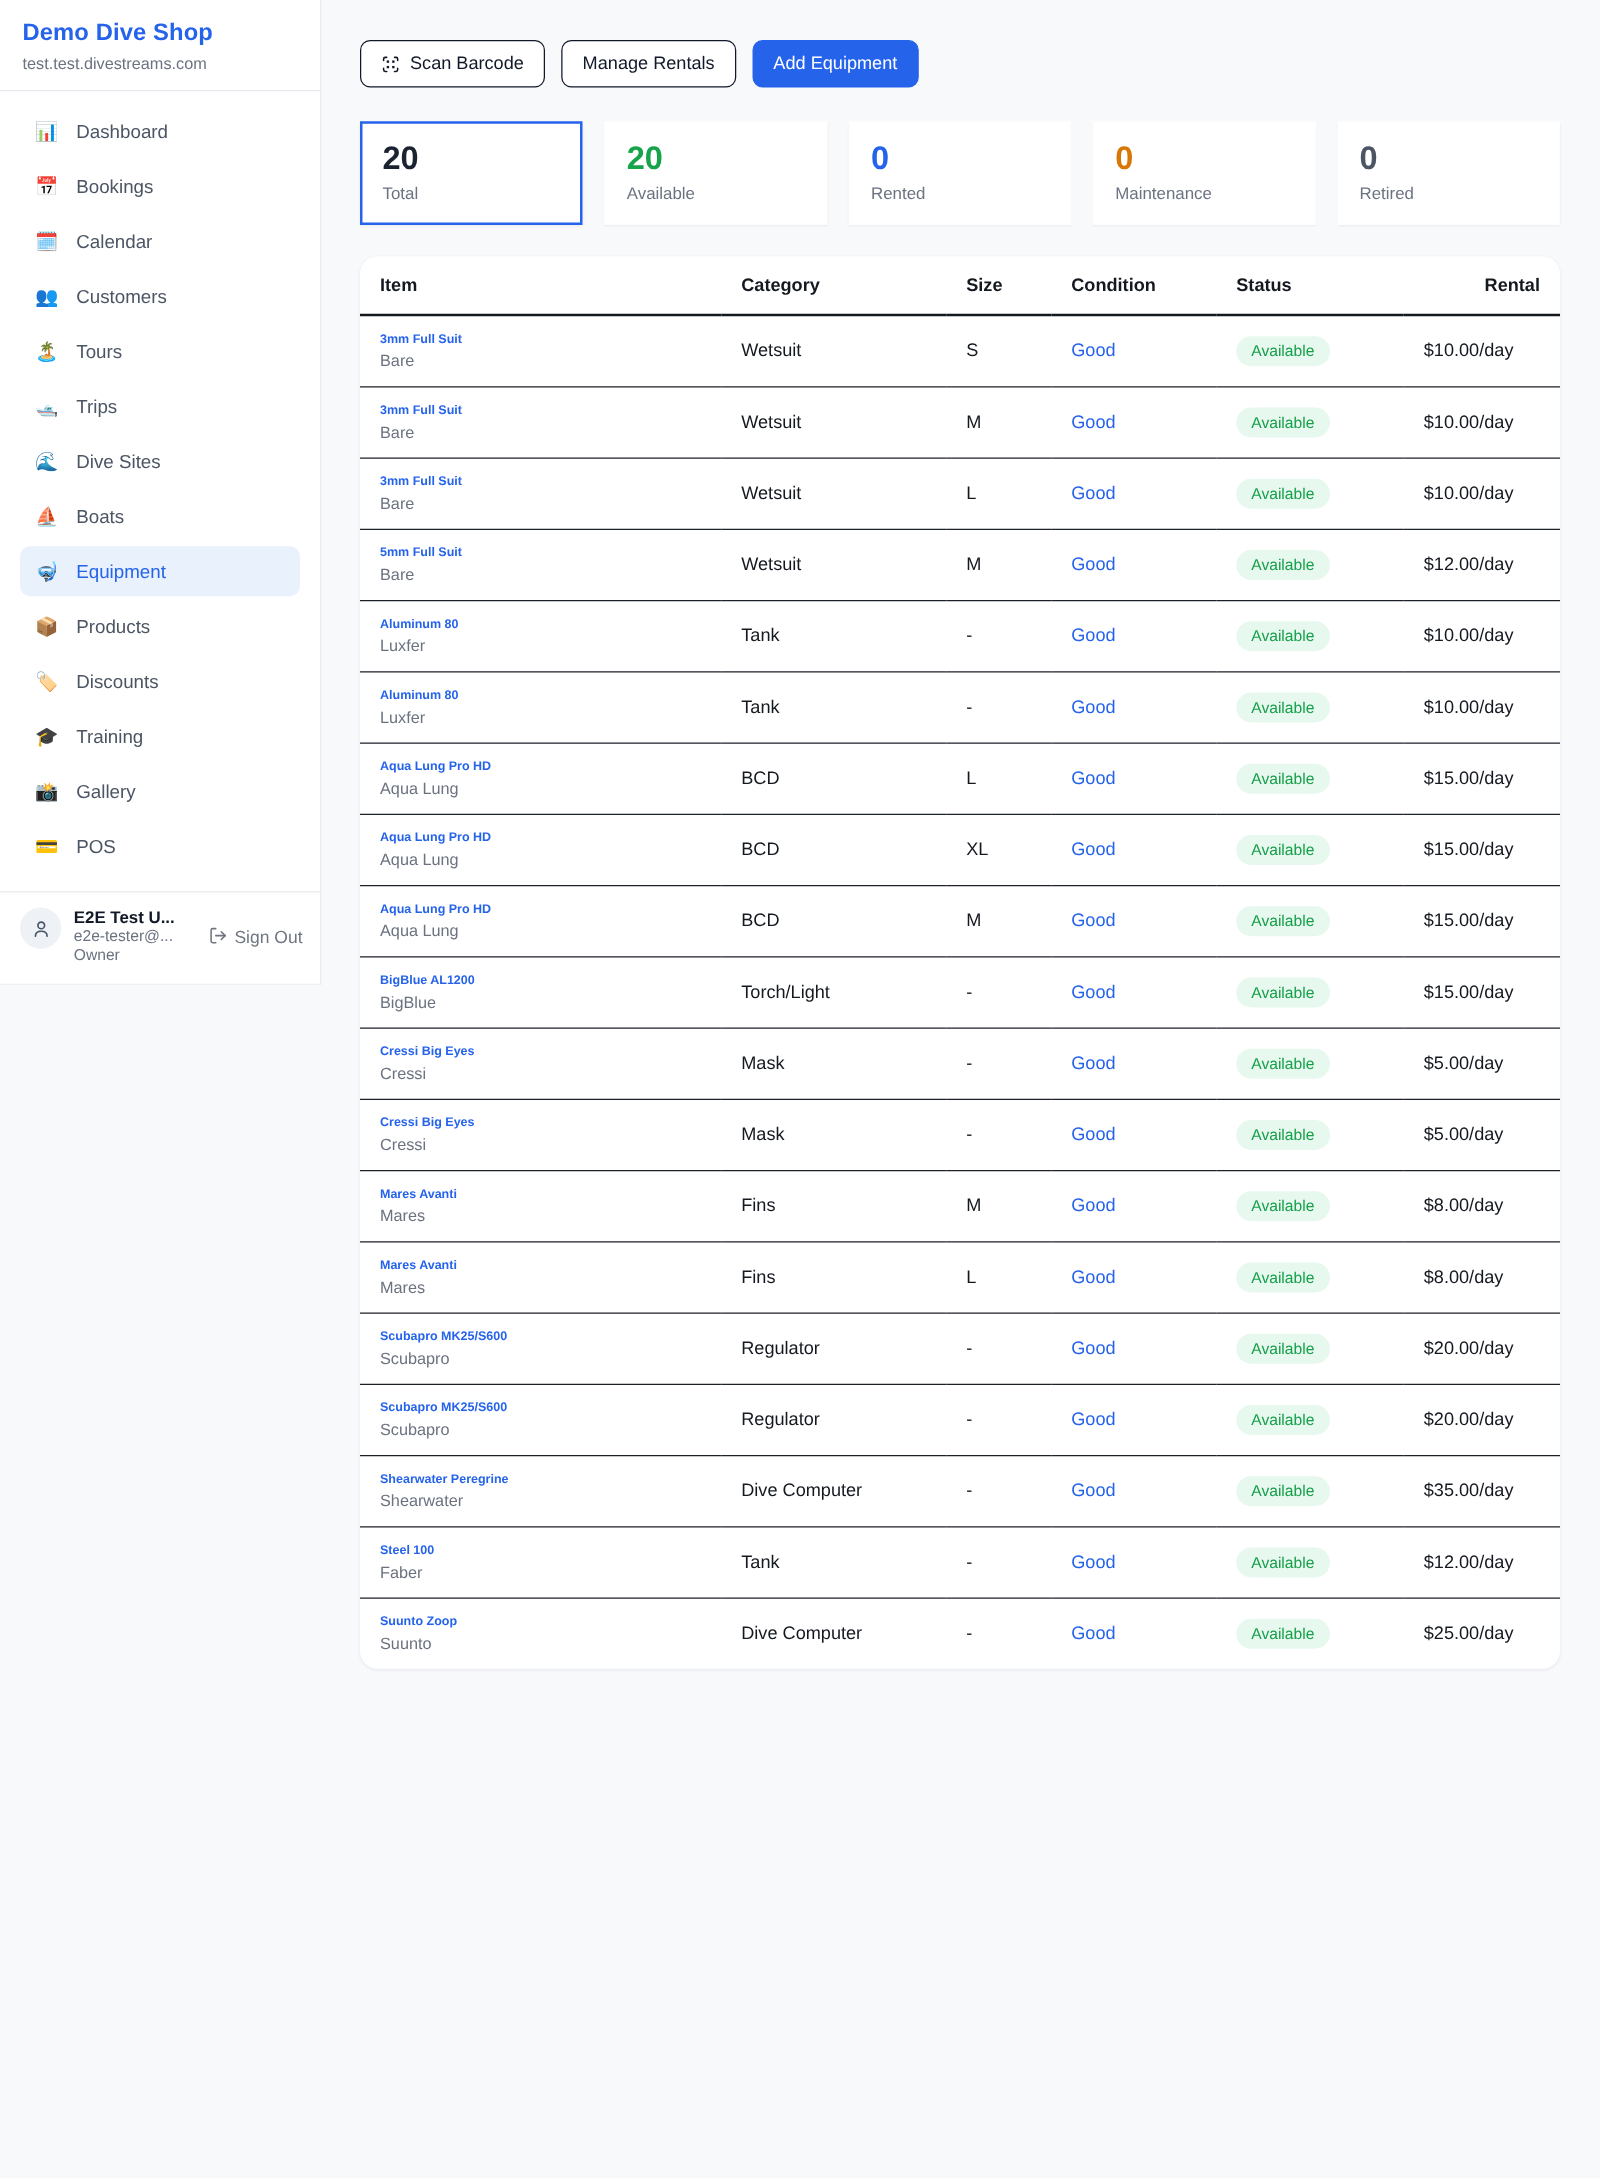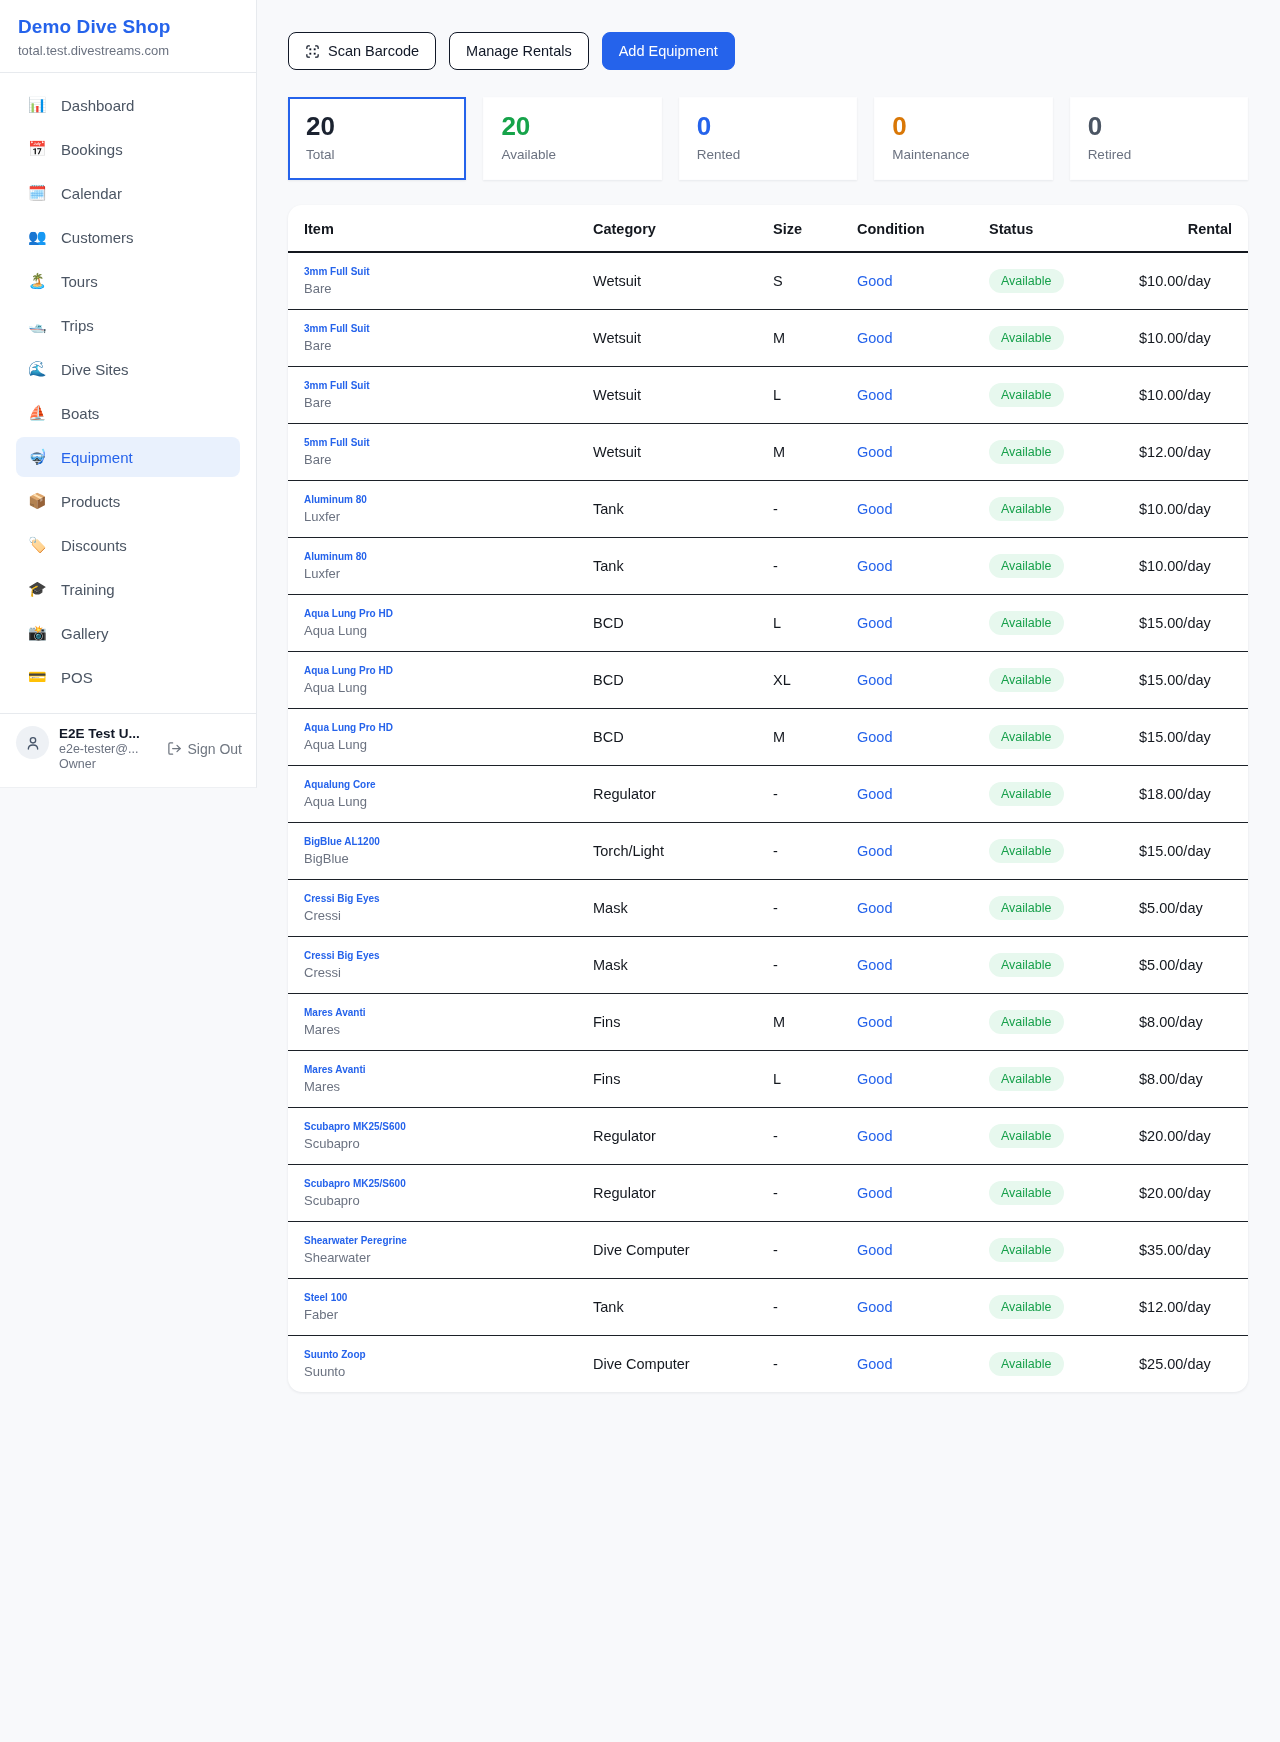--- a/index.html
+++ b/index.html
@@ -117,21 +117,21 @@
   }
   .rental-cell { font-size: 14.5px; color: #14181f; text-align: left; }
   svg { display: block; }
 </style>
 </head>
 <body>
 
 <aside class="sidebar">
   <div class="sidebar-header">
     <div class="shop-title">Demo Dive Shop</div>
-    <div class="shop-domain">total.test.divestreams.com</div>
+    <div class="shop-domain">test.test.divestreams.com</div>
   </div>
   <ul class="nav">
   <li class="nav-item">
     <span class="nav-icon">📊</span>
     <span class="nav-label">Dashboard</span>
   </li>
 
   <li class="nav-item">
     <span class="nav-icon">📅</span>
     <span class="nav-label">Bookings</span>
@@ -398,31 +398,20 @@
       <div class="item-link">Aqua Lung Pro HD</div>
       <div class="item-brand">Aqua Lung</div>
     </td>
     <td><span class="cell-text">BCD</span></td>
     <td><span class="cell-text">M</span></td>
     <td><span class="cond-link">Good</span></td>
     <td><span class="badge">Available</span></td>
     <td class="rental-cell">$15.00/day</td>
   </tr>
 
-  <tr>
-    <td>
-      <div class="item-link">Aqualung Core</div>
-      <div class="item-brand">Aqua Lung</div>
-    </td>
-    <td><span class="cell-text">Regulator</span></td>
-    <td><span class="cell-text">-</span></td>
-    <td><span class="cond-link">Good</span></td>
-    <td><span class="badge">Available</span></td>
-    <td class="rental-cell">$18.00/day</td>
-  </tr>
 
   <tr>
     <td>
       <div class="item-link">BigBlue AL1200</div>
       <div class="item-brand">BigBlue</div>
     </td>
     <td><span class="cell-text">Torch/Light</span></td>
     <td><span class="cell-text">-</span></td>
     <td><span class="cond-link">Good</span></td>
     <td><span class="badge">Available</span></td>

